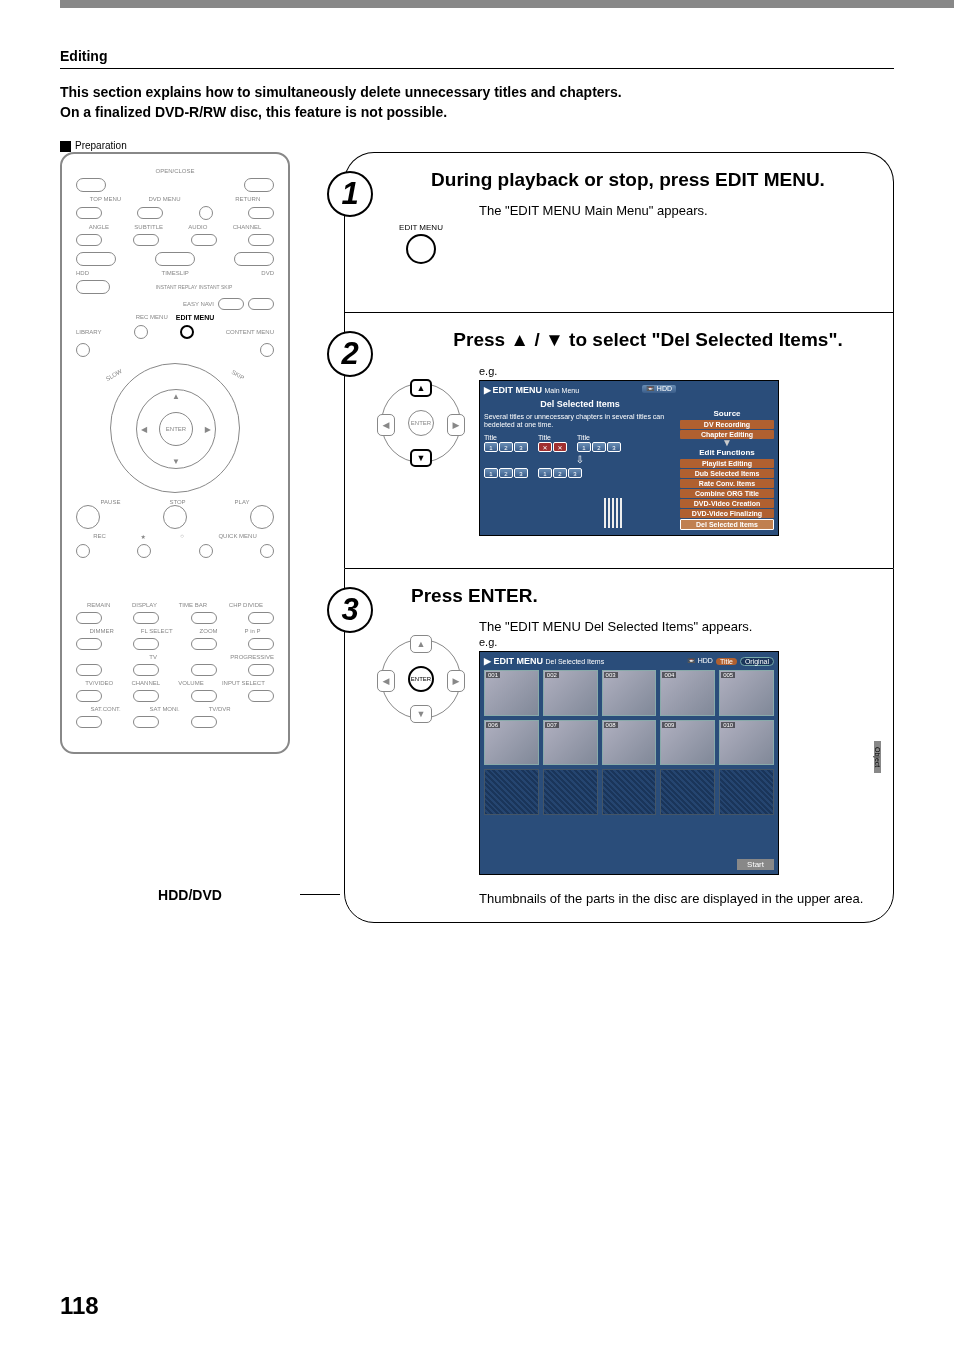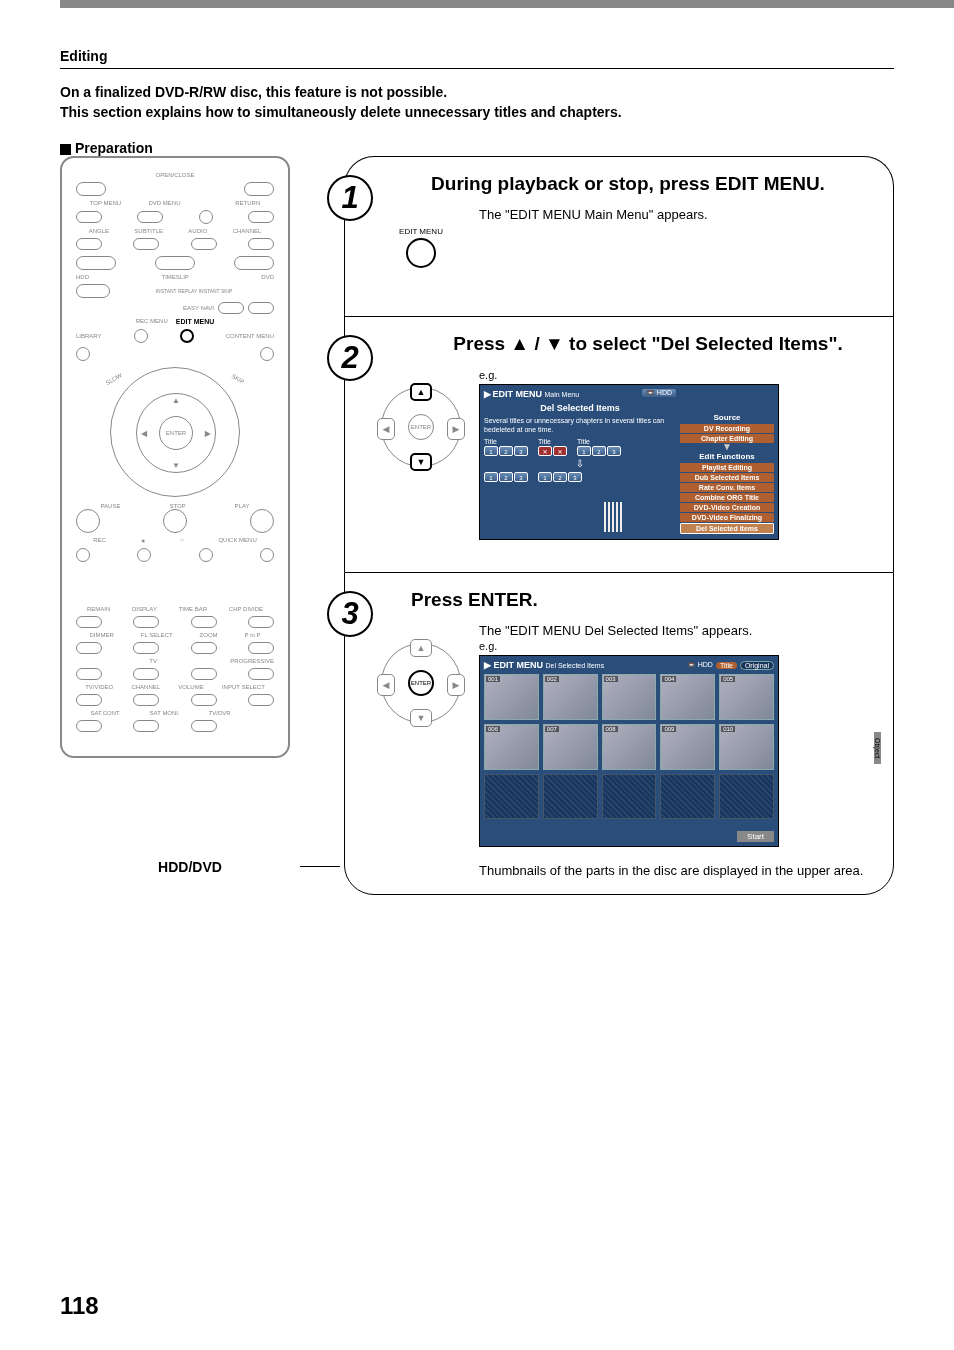--- a/index.html
+++ b/index.html
@@ -56,22 +56,22 @@
     font-size: 17px;
     font-weight: bold;
   }
   .intro {
     font-size: 14px;
     font-weight: bold;
     margin: 14px 0;
     line-height: 1.4;
   }
   .prep-head {
-    font-size: 14px;
-    font-weight: bold;
+    font-size: 10px;
+    font-weight: normal;
     margin-top: 18px;
   }
   .prep-head .sq { display: inline-block; width: 11px; height: 11px; background: #000; margin-right: 4px; vertical-align: middle; }
   .prep-text {
     font-size: 13px;
     margin: 4px 0 20px 0;
   }
 
   .main-row { display: flex; gap: 24px; }
 
@@ -353,21 +353,21 @@
   .osd2-right-tab {
     position: absolute;
     right: -14px;
     top: 40%;
     writing-mode: vertical-rl;
     background: #888;
     padding: 6px 0;
     font-size: 7px;
   }
   .osd2-wrap { position: relative; }
-  .osd2-bottom { text-align: right; margin-top: 12px; }
+  .osd2-bottom { text-align: right; margin-top: 44px; }
   .osd2-start {
     background: #888;
     color: #fff;
     font-size: 8px;
     padding: 1px 10px;
     display: inline-block;
   }
 
   .page-num {
     position: absolute;
@@ -384,22 +384,22 @@
 
 <div class="page">
   <div class="top-bar"></div>
 
   <div class="section-label">Editing</div>
   <hr class="hr-thin">
 
 
 
   <div class="intro">
+    <div>This section explains how to simultaneously delete unnecessary titles and chapters.</div>
     <div>On a finalized DVD-R/RW disc, this feature is not possible.</div>
-    <div>This section explains how to simultaneously delete unnecessary titles and chapters.</div>
   </div>
 
   <div class="prep-head">
     <span class="sq"></span><span>Preparation</span>
   </div>
 
   <div class="main-row">
 
     <div class="remote-wrap">
       <div class="remote">

